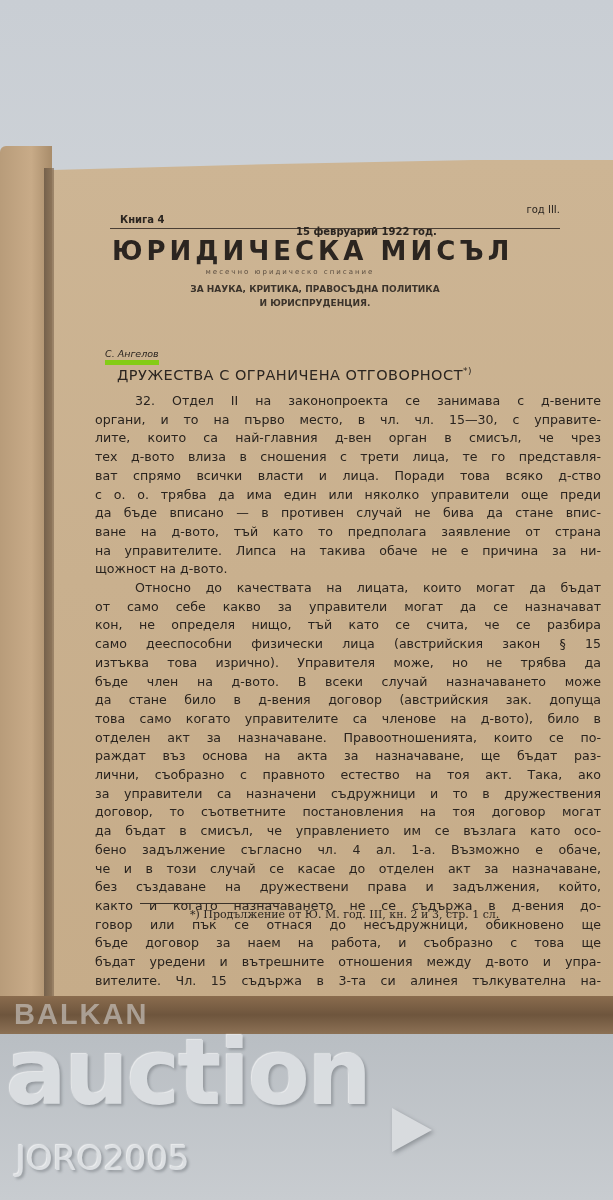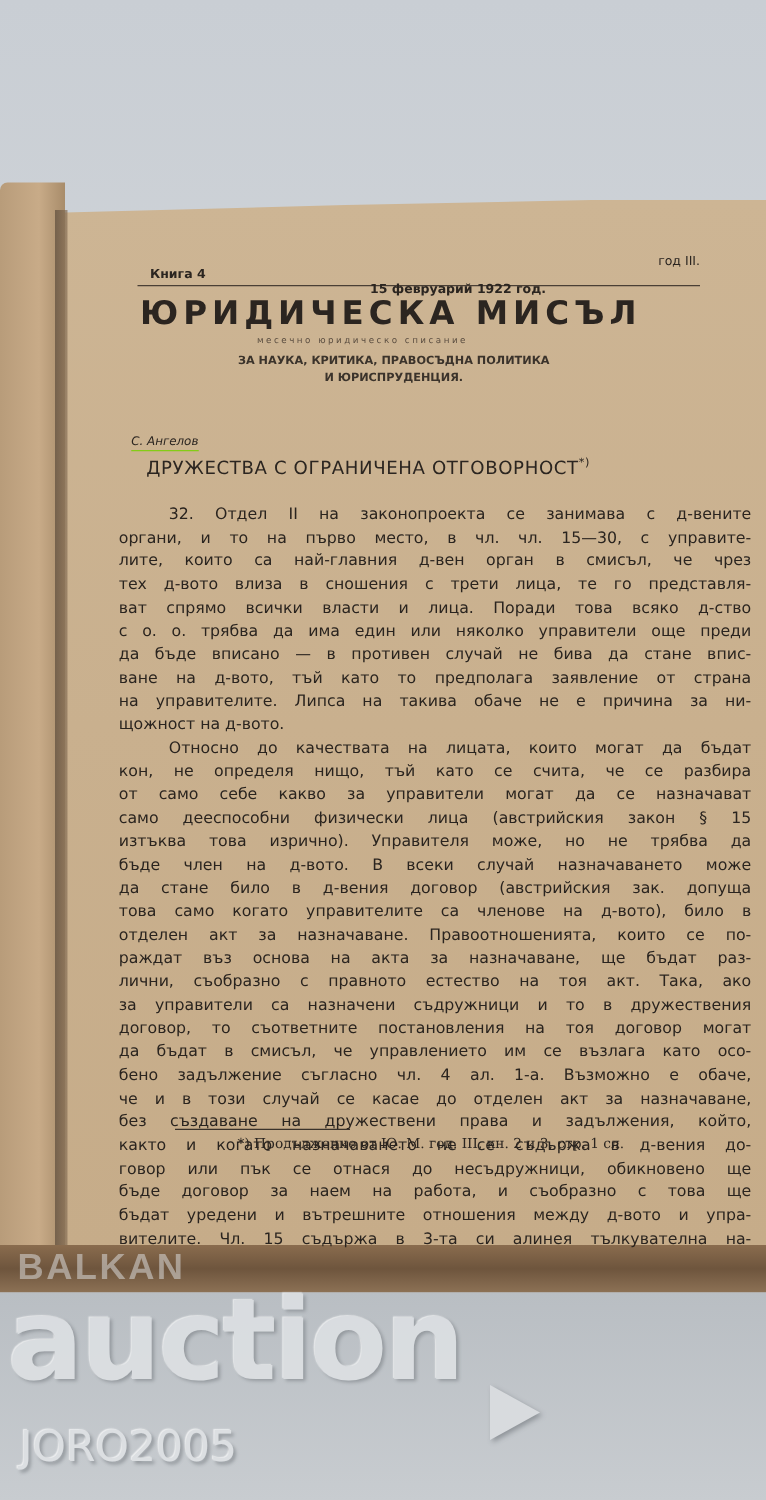--- a/index.html
+++ b/index.html
@@ -47,29 +47,29 @@
   .subtitle-small {
     position:absolute; left:110px; top:268px; width:360px; text-align:center;
     font-size:7px; letter-spacing:2px; color:#5a4d40;
   }
   .subtitle {
     position:absolute; left:150px; top:282px; width:330px; text-align:center;
     font-size:9px; line-height:14px; font-weight:bold; color:#3b332b;
   }
   .author {
     position:absolute; left:105px; top:348px; font-size:9.5px; font-style:italic;
-    border-bottom:1px solid #84cc16; padding-bottom:1px;
+    border-bottom:5px solid #84cc16; padding-bottom:1px;
   }
   .article-title {
     position:absolute; left:117px; top:366px; width:470px;
     font-size:14.5px; letter-spacing:0.5px; white-space:nowrap;
   }
   .article-title sup { font-size:9px; }
   .body {
-    position:absolute; left:95px; top:402px; width:506px;
+    position:absolute; left:95px; top:392px; width:506px;
     font-size:12.6px; line-height:18.7px; text-align:justify;
     font-family:"DejaVu Sans", sans-serif; color:#2a241f;
   }
   .body .line { display:block; white-space:nowrap; text-align-last:justify; text-align:justify; }
   .body .line.last { text-align-last:left; }
   .indent { padding-left:40px; }
   .rule {
     position:absolute; left:140px; top:903px; width:140px; height:1px; background:#3a322a;
   }
   .footnote {
@@ -129,22 +129,22 @@
   <span class="line">органи, и то на първо место, в чл. чл. 15—30, с управите-</span>
   <span class="line">лите, които са най-главния д-вен орган в смисъл, че чрез</span>
   <span class="line">тех д-вото влиза в сношения с трети лица, те го представля-</span>
   <span class="line">ват спрямо всички власти и лица. Поради това всяко д-ство</span>
   <span class="line">с о. о. трябва да има един или няколко управители още преди</span>
   <span class="line">да бъде вписано — в противен случай не бива да стане впис-</span>
   <span class="line">ване на д-вото, тъй като то предполага заявление от страна</span>
   <span class="line">на управителите. Липса на такива обаче не е причина за ни-</span>
   <span class="line last">щожност на д-вото.</span>
   <span class="line indent">Относно до качествата на лицата, които могат да бъдат</span>
+  <span class="line">от само себе какво за управители могат да се назначават</span>
   <span class="line">кон, не определя нищо, тъй като се счита, че се разбира</span>
-  <span class="line">от само себе какво за управители могат да се назначават</span>
   <span class="line">само дееспособни физически лица (австрийския закон § 15</span>
   <span class="line">изтъква това изрично). Управителя може, но не трябва да</span>
   <span class="line">бъде член на д-вото. В всеки случай назначаването може</span>
   <span class="line">да стане било в д-вения договор (австрийския зак. допуща</span>
   <span class="line">това само когато управителите са членове на д-вото), било в</span>
   <span class="line">отделен акт за назначаване. Правоотношенията, които се по-</span>
   <span class="line">раждат въз основа на акта за назначаване, ще бъдат раз-</span>
   <span class="line">лични, съобразно с правното естество на тоя акт. Така, ако</span>
   <span class="line">за управители са назначени съдружници и то в дружествения</span>
   <span class="line">договор, то съответните постановления на тоя договор могат</span>

